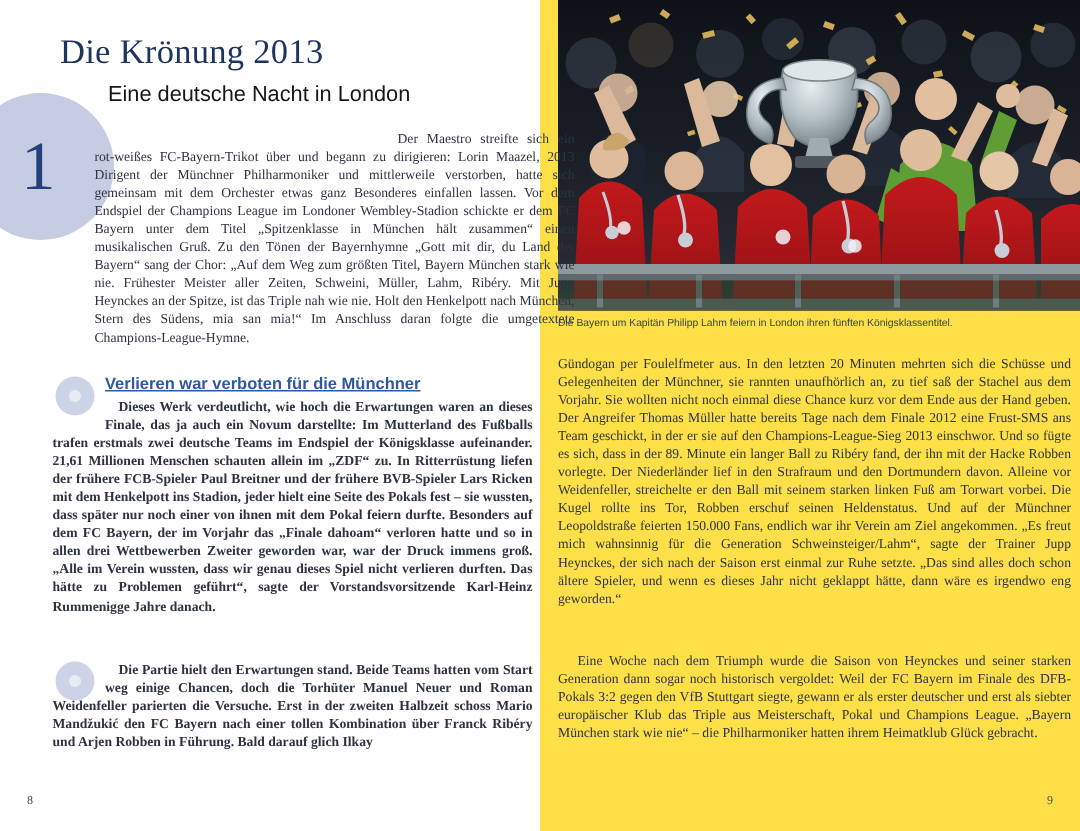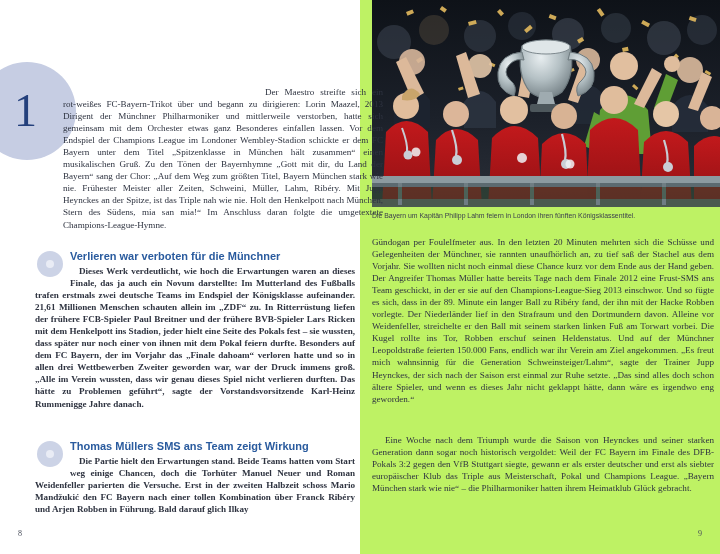--- a/index.html
+++ b/index.html
@@ -112,20 +112,21 @@
     border-radius: 50%;
     background: #e9ecf5;
   }
   .section-heading {
     font-family: "Liberation Sans", sans-serif;
     font-size: 11px;
     color: #2a5b9e;
     margin: 0 0 3px 0;
     padding-left: 35px;
     white-space: nowrap;
+    text-decoration: underline;
   }
   .section-body {
     font-size: 9.1px;
     line-height: 12.05px;
     color: #2e3340;
     text-align: justify;
     font-weight: bold;
   }
   .section-body .hang {
     float: left;
@@ -141,21 +142,21 @@
   }
   .folio-left { left: 18px; bottom: 16px; }
   .folio-right { right: 18px; bottom: 16px; }
 
   
   .page-right {
     position: absolute;
     left: 360px; top: 0;
     width: 360px;
     height: 554px;
-    background: #bef264;
+    background: #fde047;
   }
   .photo {
     position: absolute;
     left: 12px;
     top: 0;
     width: 348px;
     height: 207px;
     overflow: hidden;
     background: #111318;
   }
@@ -186,20 +187,22 @@
 </head>
 <body>
 
 <div class="spread">
 
   <div class="page-left">
 
     <div class="chapter-numcircle"></div>
     <div class="chapter-num">1</div>
 
+    <div class="chapter-title">Die Krönung 2013</div>
+    <div class="chapter-subtitle">Eine deutsche Nacht in London</div>
 
     <div class="lead-para">
       <span class="shape-pad l1"></span>
       <span class="shape-pad l2"></span>
       <span class="shape-pad l2"></span>
       <span class="shape-pad l2"></span>
       <span class="shape-pad" style="width:28px"></span>
       <span class="shape-pad" style="width:14px"></span>
       <span>Der Maestro streifte sich ein rot-weißes FC-Bayern-Trikot über und begann zu dirigieren: Lorin Maazel, 2013 Dirigent der Münchner Philharmoniker und mittlerweile verstorben, hatte sich gemeinsam mit dem Orchester etwas ganz Besonderes einfallen lassen. Vor dem Endspiel der Champions League im Londoner Wembley-Stadion schickte er dem FC Bayern unter dem Titel „Spitzenklasse in München hält zusammen“ einen musikalischen Gruß. Zu den Tönen der Bayernhymne „Gott mit dir, du Land der Bayern“ sang der Chor: „Auf dem Weg zum größten Titel, Bayern München stark wie nie. Frühester Meister aller Zeiten, Schweini, Müller, Lahm, Ribéry. Mit Jupp Heynckes an der Spitze, ist das Triple nah wie nie. Holt den Henkelpott nach München, Stern des Südens, mia san mia!“ Im Anschluss daran folgte die umgetextete Champions-League-Hymne.</span>
     </div>
@@ -208,21 +211,20 @@
       <div class="section-dot"></div>
       <h3 class="section-heading">Verlieren war verboten für die Münchner</h3>
       <div class="section-body">
         <span class="hang"></span>
         <span style="display:inline-block;width:9px"></span><span>Dieses Werk verdeutlicht, wie hoch die Erwartungen waren an dieses Finale, das ja auch ein Novum darstellte: Im Mutterland des Fußballs trafen erstmals zwei deutsche Teams im Endspiel der Königsklasse aufeinander. 21,61 Millionen Menschen schauten allein im „ZDF“ zu. In Ritterrüstung liefen der frühere FCB-Spieler Paul Breitner und der frühere BVB-Spieler Lars Ricken mit dem Henkelpott ins Stadion, jeder hielt eine Seite des Pokals fest – sie wussten, dass später nur noch einer von ihnen mit dem Pokal feiern durfte. Besonders auf dem FC Bayern, der im Vorjahr das „Finale dahoam“ verloren hatte und so in allen drei Wettbewerben Zweiter geworden war, war der Druck immens groß. „Alle im Verein wussten, dass wir genau dieses Spiel nicht verlieren durften. Das hätte zu Problemen geführt“, sagte der Vorstandsvorsitzende Karl-Heinz Rummenigge Jahre danach.</span>
       </div>
     </div>
 
     <div class="section-block" style="top:440px;">
       <div class="section-dot"></div>
-      <h3 class="section-heading">Thomas Müllers SMS ans Team zeigt Wirkung</h3>
       <div class="section-body">
         <span class="hang"></span>
         <span style="display:inline-block;width:9px"></span><span>Die Partie hielt den Erwartungen stand. Beide Teams hatten vom Start weg einige Chancen, doch die Torhüter Manuel Neuer und Roman Weidenfeller parierten die Versuche. Erst in der zweiten Halbzeit schoss Mario Mandžukić den FC Bayern nach einer tollen Kombination über Franck Ribéry und Arjen Robben in Führung. Bald darauf glich Ilkay</span>
       </div>
     </div>
 
     <div class="folio folio-left">8</div>
   </div>
 
   <div class="page-right">

